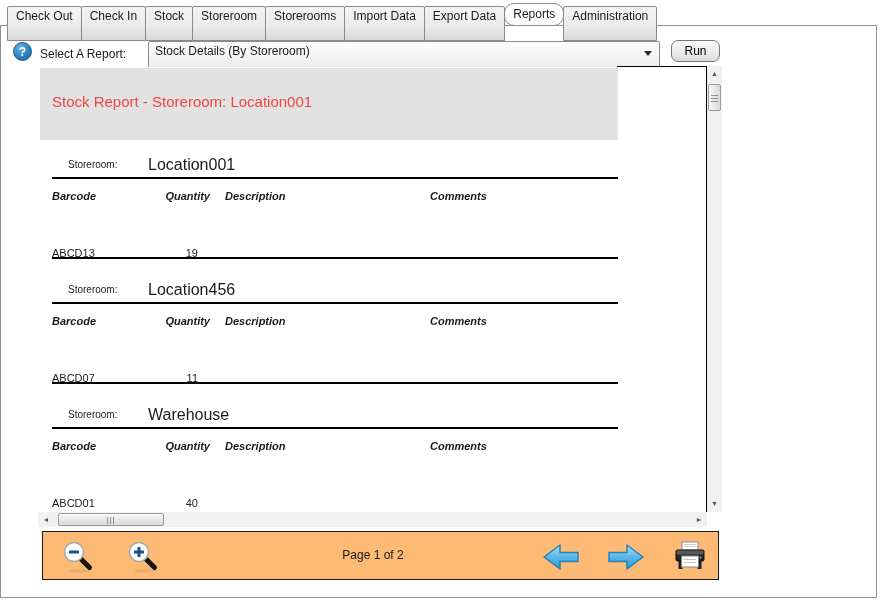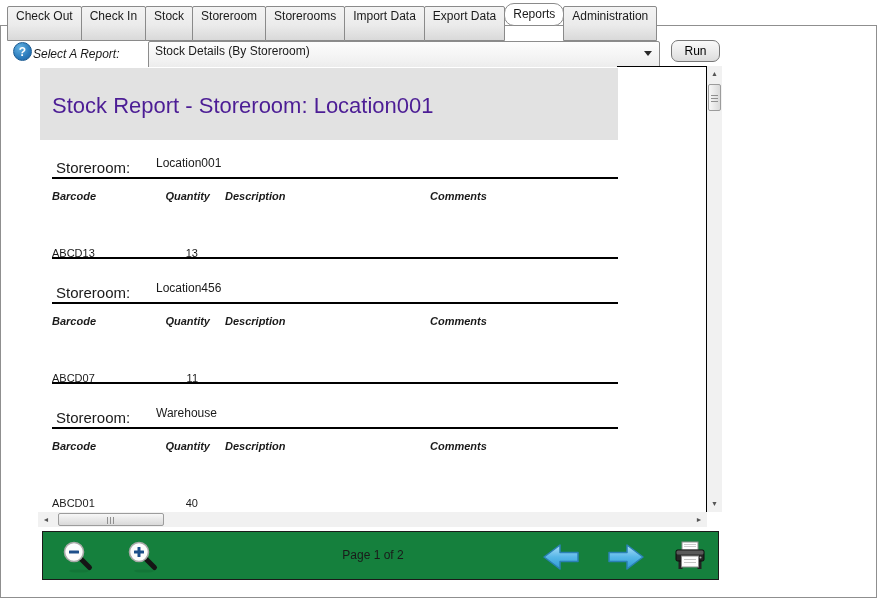--- a/index.html
+++ b/index.html
@@ -16,41 +16,41 @@
        background:linear-gradient(#f4f4f4,#ebebeb 55%,#d9d9d9);
        border:1px solid #8a8a8a;border-radius:2px 2px 0 0;cursor:default;white-space:nowrap;}
   .tab + .tab{margin-left:-1px;}
   .tab.active{height:23px;margin-top:-3px;line-height:21px;background:#fff;position:relative;z-index:6;border-radius:10px;}
 
   
   .help-icon{left:13px;top:42px;width:19px;height:19px;border-radius:50%;
        background:radial-gradient(circle at 35% 28%, #63b2e2, #2c7cbd 60%, #1a5fa0);
        border:1px solid #195a92;color:#fff;font-size:12px;font-weight:bold;
        text-align:center;line-height:19px;box-sizing:border-box;}
-  .select-label{left:33px;top:47px;font-size:12px;font-style:italic;}
+  .select-label{left:40px;top:47px;font-size:12px;}
   .combo{left:148px;top:41px;width:512px;height:34px;box-sizing:border-box;
        border:1px solid #8c8c8c;border-radius:2px;
        background:linear-gradient(#fdfdfd,#f1f1f1 60%,#e6e6e6);
        font-size:12px;line-height:19px;padding-left:6px;}
   .combo-arrow{right:7px;top:9px;width:0;height:0;border-left:4px solid transparent;
        border-right:4px solid transparent;border-top:5px solid #2a2a2a;}
   .run-btn{left:671px;top:40px;width:49px;height:22px;box-sizing:border-box;
        border:1px solid #777;border-radius:7px;font-size:12px;
        font-family:"Liberation Sans",sans-serif;
        background:linear-gradient(#f9f9f9,#ececec 50%,#dcdcdc);text-align:center;padding:0;}
 
   
   .viewer{left:38px;top:67px;width:668px;height:445px;background:#fff;
        border-right:1px solid #000;overflow:hidden;}
   .viewer-topline{left:617px;top:66px;width:90px;height:1px;background:#000;}
   .band{left:2px;top:1px;width:578px;height:72px;background:#e2e2e2;}
-  .rpt-title{left:14px;top:26px;font-size:22px;color:#4c1d95;}
+  .rpt-title{left:14px;top:26px;font-size:15px;color:#ef4444;}
   .section{left:0;width:600px;height:110px;}
-  .sr-label{left:18px;top:2px;font-size:15px;}
-  .sr-value{left:118px;top:-1px;font-size:12px;text-align:right;}
+  .sr-label{left:30px;top:2px;font-size:10px;}
+  .sr-value{left:110px;top:-1px;font-size:16px;text-align:right;}
   .rule{left:14px;width:566px;height:2px;background:#000;}
   .rule1{top:20px;} .rule2{top:100px;}
   .colhead{top:33px;font-size:11px;font-weight:bold;font-style:italic;}
   .cell{top:70px;font-size:11px;margin-top:20px;}
   .c-barcode{left:14px;} .c-qty{left:100px;width:72px;text-align:right;}
   .c-qty-val{left:100px;width:60px;text-align:right;}
   .c-desc{left:187px;} .c-com{left:392px;}
 
   
   .vscroll{left:707px;top:66px;width:15px;height:446px;background:#f1f1f1;}
@@ -66,21 +66,21 @@
   .vs-grip{left:2px;top:9px;width:7px;height:8px;
        background:repeating-linear-gradient(0deg,#8f8f8f 0 1px,transparent 1px 3px);}
   .hs-thumb{left:20px;top:1px;width:106px;height:13px;box-sizing:border-box;
        border:1px solid #9c9c9c;border-radius:2px;
        background:linear-gradient(#f7f7f7,#d9d9d9);}
   .hs-grip{left:48px;top:3px;width:8px;height:7px;
        background:repeating-linear-gradient(90deg,#8f8f8f 0 1px,transparent 1px 3px);}
 
   
   .toolbar{left:42px;top:531px;width:677px;height:49px;box-sizing:border-box;
-       border:1px solid #1a1a1a;background:#15803d;}
+       border:1px solid #1a1a1a;background:#fdba74;}
   .tool{cursor:pointer;}
   .page-text{left:250px;top:16px;width:160px;text-align:center;font-size:12px;}
 </style>
 </head>
 <body>
 
 <div class="abs panel"></div>
 
 <div class="abs tabs">
   <div class="tab">Check Out</div>
@@ -110,21 +110,21 @@
 
   <div class="abs section" style="top:90px">
     <div class="abs sr-label">Storeroom:</div>
     <div class="abs sr-value">Location001</div>
     <div class="abs rule rule1"></div>
     <div class="abs colhead c-barcode">Barcode</div>
     <div class="abs colhead c-qty">Quantity</div>
     <div class="abs colhead c-desc">Description</div>
     <div class="abs colhead c-com">Comments</div>
     <div class="abs cell c-barcode">ABCD13</div>
-    <div class="abs cell c-qty-val">13</div>
+    <div class="abs cell c-qty-val">19</div>
     <div class="abs rule rule2"></div>
   </div>
 
   <div class="abs section" style="top:215px">
     <div class="abs sr-label">Storeroom:</div>
     <div class="abs sr-value">Location456</div>
     <div class="abs rule rule1"></div>
     <div class="abs colhead c-barcode">Barcode</div>
     <div class="abs colhead c-qty">Quantity</div>
     <div class="abs colhead c-desc">Description</div>

